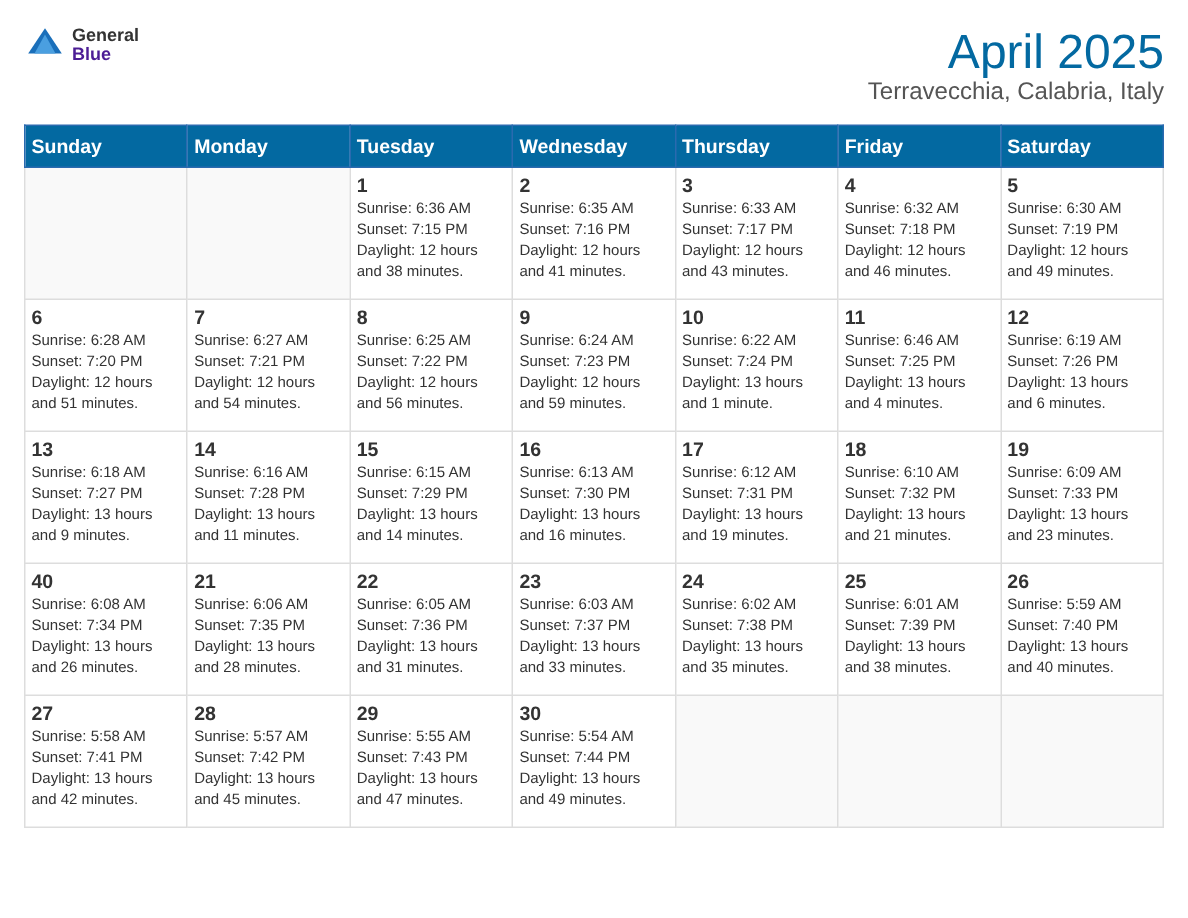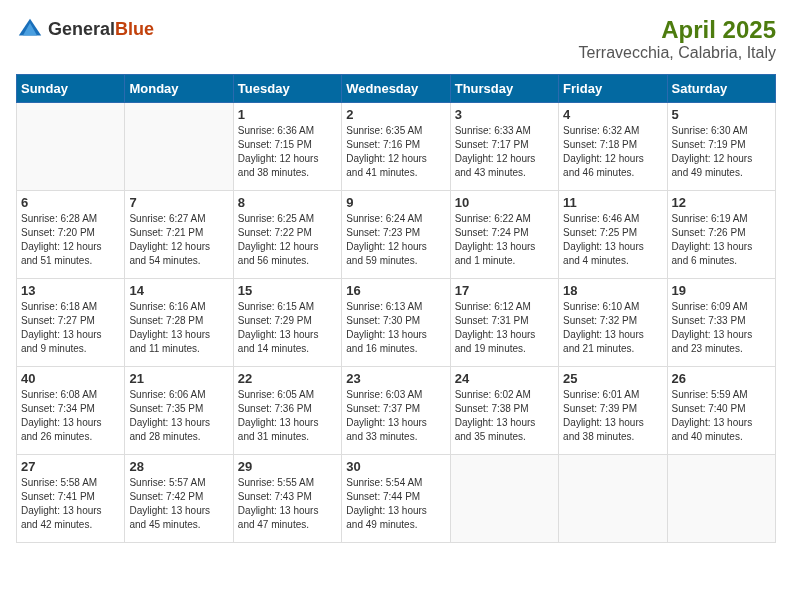--- a/index.html
+++ b/index.html
@@ -16,38 +16,38 @@
       align-items: flex-start;
       margin-bottom: 12px;
     }
     .logo {
       display: flex;
       align-items: center;
       gap: 4px;
     }
     .logo-text {
       display: flex;
-      flex-direction: row;
-      font-size: 18px;
+      flex-direction: column;
+      font-size: 12px;
       font-weight: bold;
       line-height: 1.1;
     }
     .logo-general { color: #333; }
-    .logo-blue { color: #c2410c; }
+    .logo-blue { color: #4c1d95; }
     .logo-icon {
       width: 28px;
       height: 28px;
     }
     .title-area {
       text-align: right;
     }
     .month-title {
-      font-size: 24px;
-      font-weight: bold;
-      color: #4d7c0f;
+      font-size: 32px;
+      font-weight: normal;
+      color: #0369a1;
     }
     .location-title {
       font-size: 16px;
       color: #555;
     }
     .calendar {
       width: 100%;
       border-collapse: collapse;
       border: 1px solid #ccc;
     }

